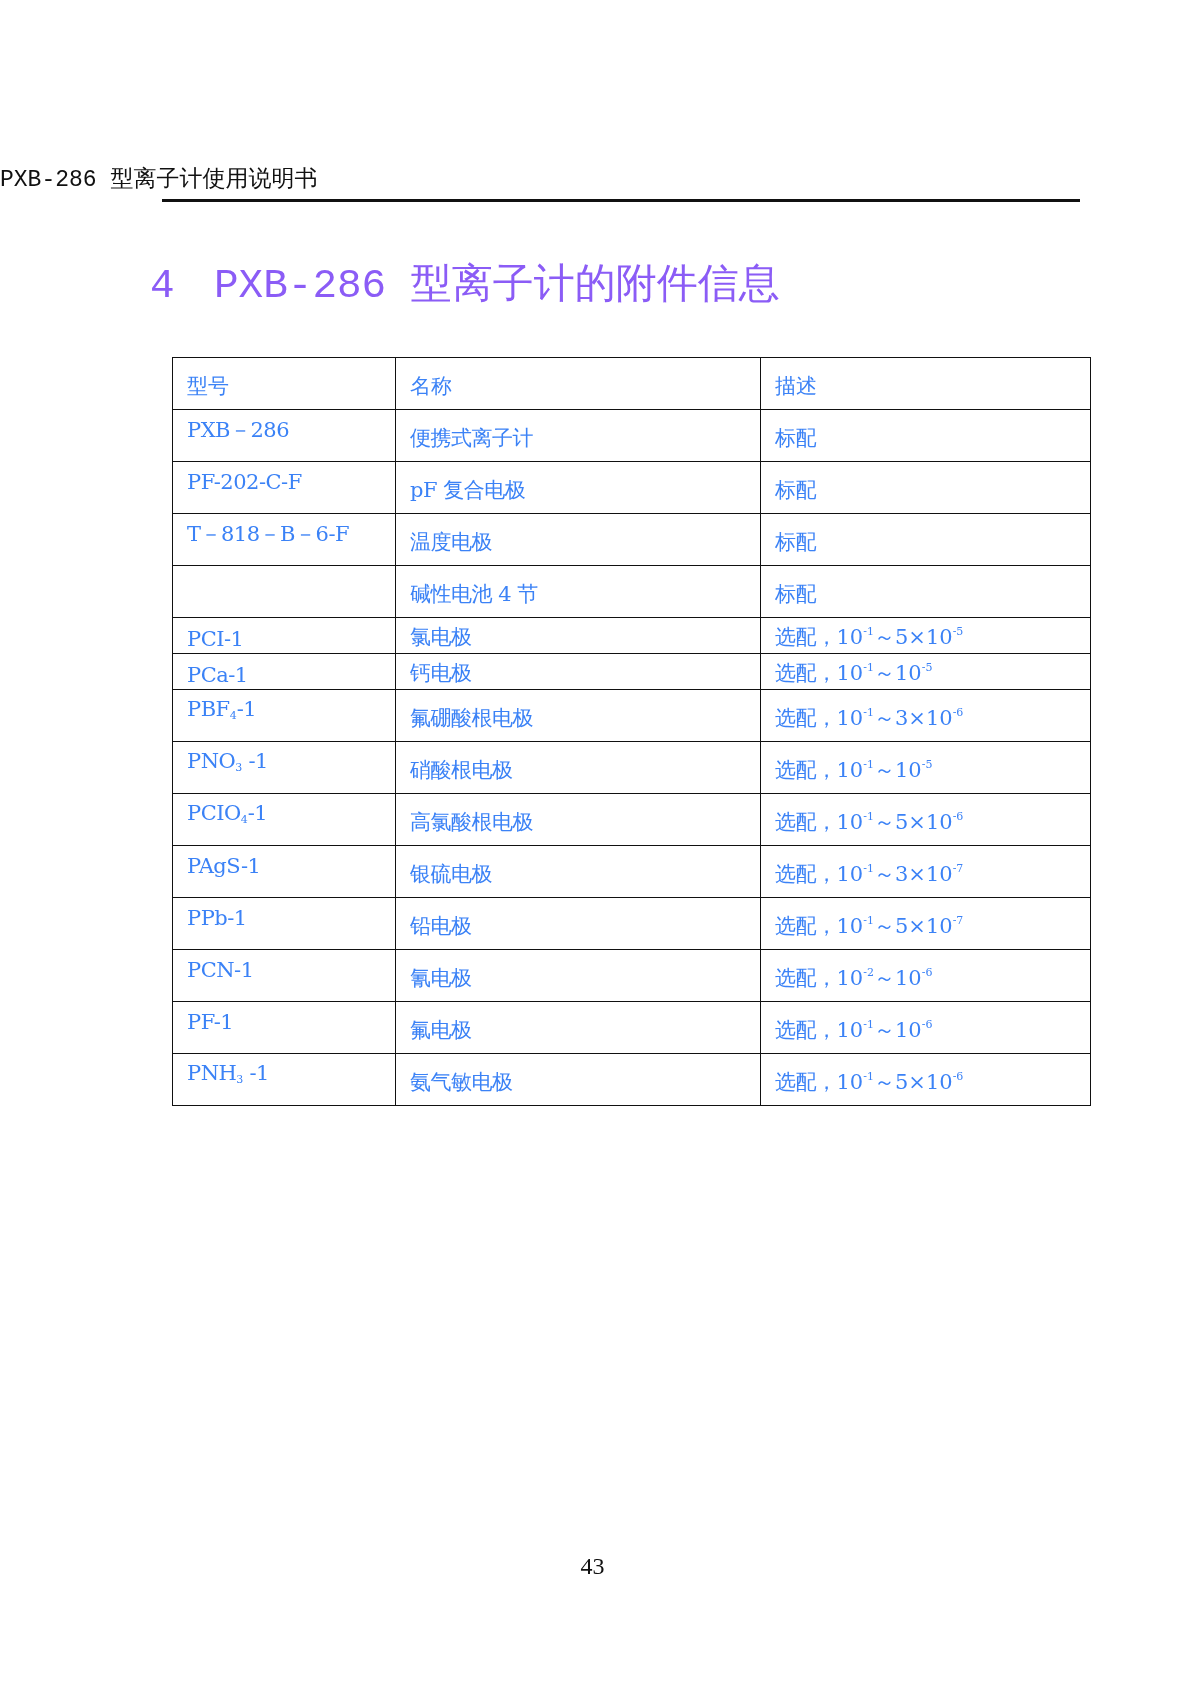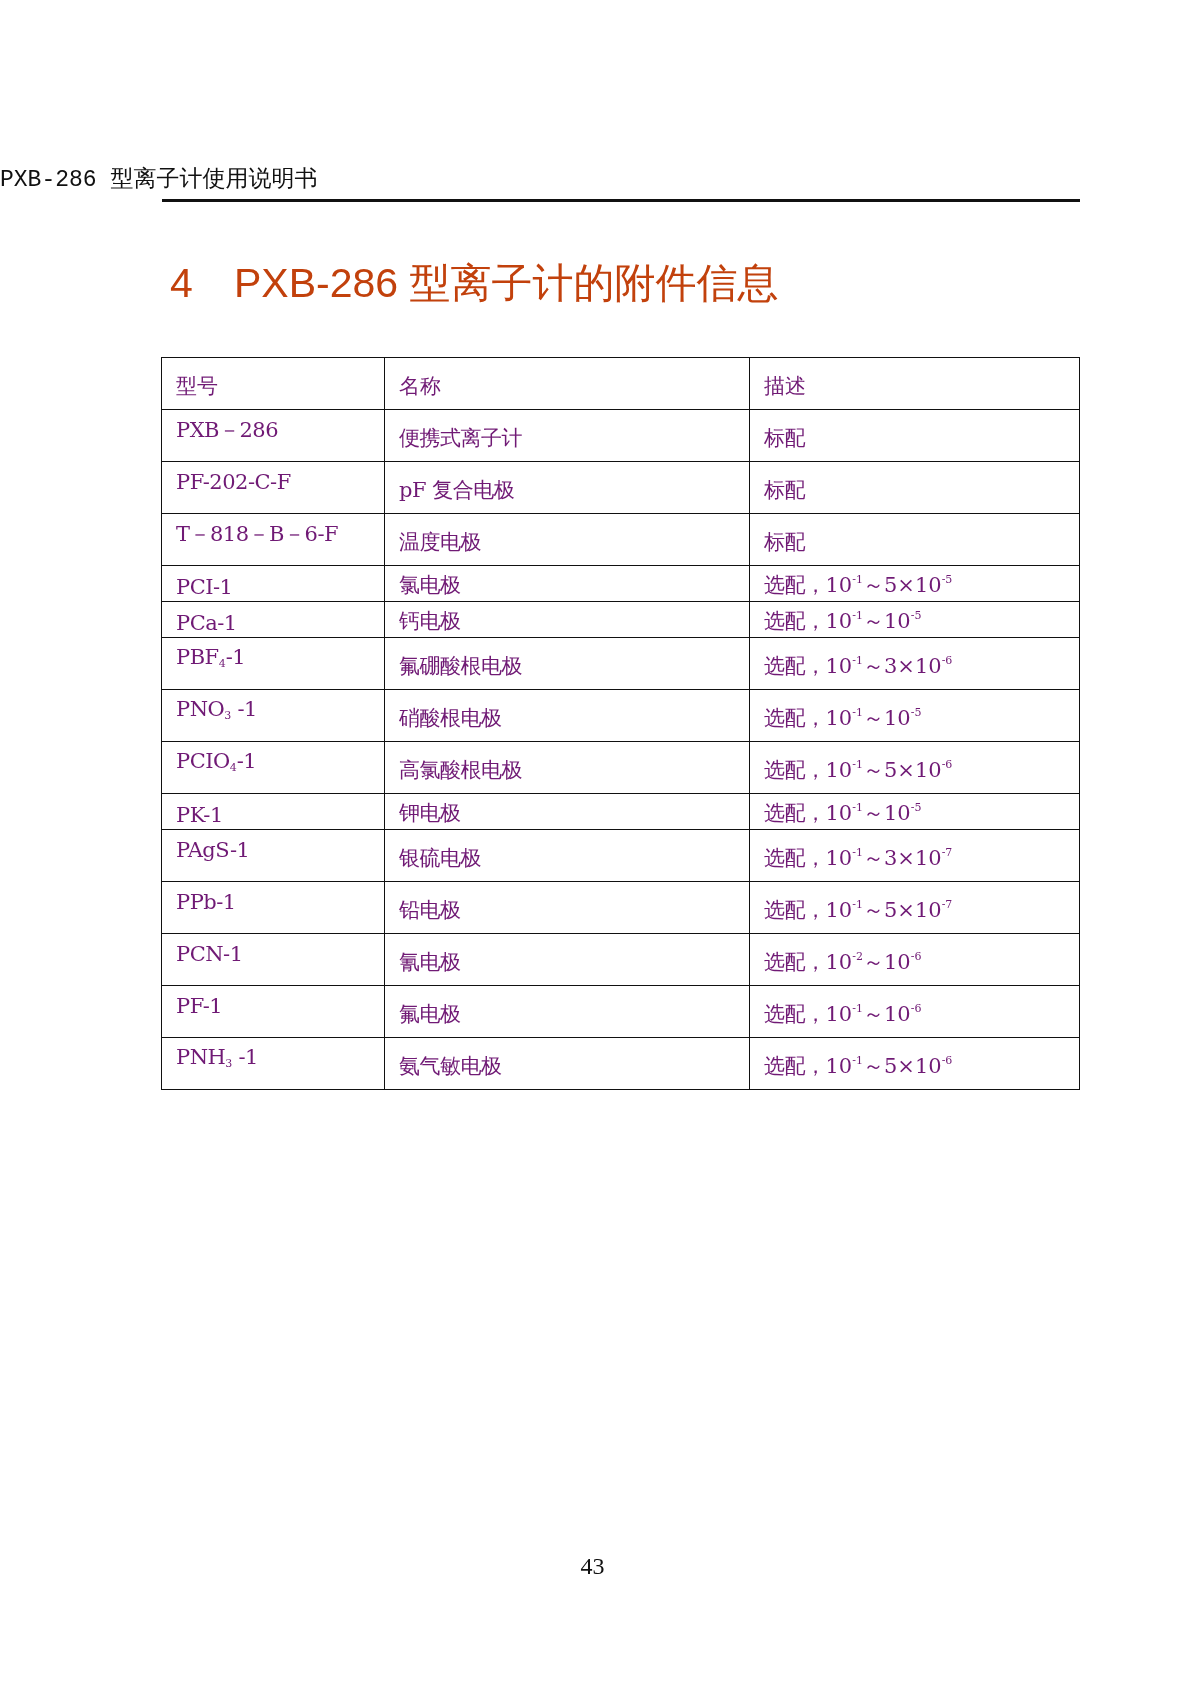--- a/index.html
+++ b/index.html
@@ -29,41 +29,41 @@
     .header-rule {
       position: absolute;
       left: 162px;
       top: 199px;
       width: 918px;
       height: 3px;
       background: #111;
     }
     .chapter-title {
       position: absolute;
-      left: 170px;
+      left: 150px;
       top: 256px;
-      font-family: Liberation Sans, sans-serif;
+      font-family: Liberation Mono, monospace;
       font-size: 41px;
-      color: #c2410c;
+      color: #8b5cf6;
       white-space: pre;
     }
     .chapter-title .num {
       display: inline-block;
       width: 64px;
     }
     table.accessories {
       position: absolute;
-      left: 161px;
+      left: 172px;
       top: 357px;
       width: 918px;
       border-collapse: collapse;
       table-layout: fixed;
       font-size: 21px;
       font-family: "DejaVu Serif", "Liberation Serif", serif;
-      color: #701a75;
+      color: #3b82f6;
     }
     table.accessories td {
       border: 1.5px solid #111;
       padding: 0 0 0 14px;
       vertical-align: bottom;
       white-space: nowrap;
       overflow: hidden;
     }
     table.accessories col.c1 { width: 223px; }
     table.accessories col.c2 { width: 365px; }
@@ -116,20 +116,25 @@
       <tr class="tall">
         <td class="model"><span class="model-text">PF-202-C-F</span></td>
         <td><span class="name-text">pF 复合电极</span></td>
         <td><span class="desc-text">标配</span></td>
       </tr>
       <tr class="tall">
         <td class="model"><span class="model-text">T－818－B－6-F</span></td>
         <td><span class="name-text">温度电极</span></td>
         <td><span class="desc-text">标配</span></td>
       </tr>
+      <tr class="tall">
+        <td class="model"><span class="model-text"></span></td>
+        <td><span class="name-text">碱性电池 4 节</span></td>
+        <td><span class="desc-text">标配</span></td>
+      </tr>
       <tr class="short">
         <td class="model"><span class="model-text">PCI-1</span></td>
         <td><span class="name-text">氯电极</span></td>
         <td><span class="desc-text">选配，</span><span><span>10</span><sup>-1</sup><span>～</span><span>5×</span><span>10</span><sup>-5</sup></span></td>
       </tr>
       <tr class="short">
         <td class="model"><span class="model-text">PCa-1</span></td>
         <td><span class="name-text">钙电极</span></td>
         <td><span class="desc-text">选配，</span><span><span>10</span><sup>-1</sup><span>～</span><span>10</span><sup>-5</sup></span></td>
       </tr>
@@ -140,25 +145,20 @@
       </tr>
       <tr class="tall">
         <td class="model"><span class="model-text">PNO</span><sub>3</sub><span class="model-text" style="white-space: pre;"> -1</span></td>
         <td><span class="name-text">硝酸根电极</span></td>
         <td><span class="desc-text">选配，</span><span><span>10</span><sup>-1</sup><span>～</span><span>10</span><sup>-5</sup></span></td>
       </tr>
       <tr class="tall">
         <td class="model"><span class="model-text">PCIO</span><sub>4</sub><span class="model-text" style="white-space: pre;">-1</span></td>
         <td><span class="name-text">高氯酸根电极</span></td>
         <td><span class="desc-text">选配，</span><span><span>10</span><sup>-1</sup><span>～</span><span>5×</span><span>10</span><sup>-6</sup></span></td>
-      </tr>
-      <tr class="short">
-        <td class="model"><span class="model-text">PK-1</span></td>
-        <td><span class="name-text">钾电极</span></td>
-        <td><span class="desc-text">选配，</span><span><span>10</span><sup>-1</sup><span>～</span><span>10</span><sup>-5</sup></span></td>
       </tr>
       <tr class="tall">
         <td class="model"><span class="model-text">PAgS-1</span></td>
         <td><span class="name-text">银硫电极</span></td>
         <td><span class="desc-text">选配，</span><span><span>10</span><sup>-1</sup><span>～</span><span>3×</span><span>10</span><sup>-7</sup></span></td>
       </tr>
       <tr class="tall">
         <td class="model"><span class="model-text">PPb-1</span></td>
         <td><span class="name-text">铅电极</span></td>
         <td><span class="desc-text">选配，</span><span><span>10</span><sup>-1</sup><span>～</span><span>5×</span><span>10</span><sup>-7</sup></span></td>

